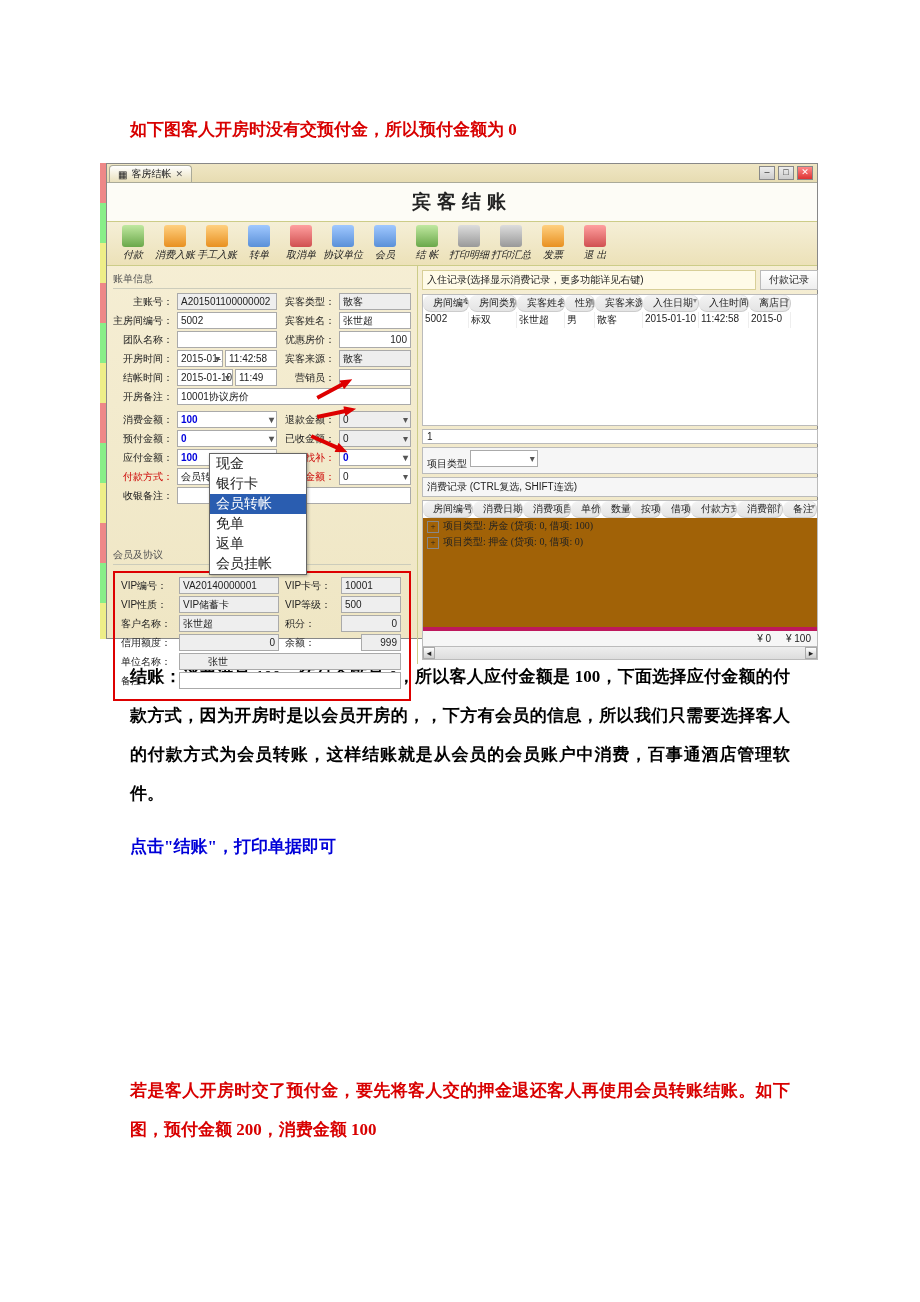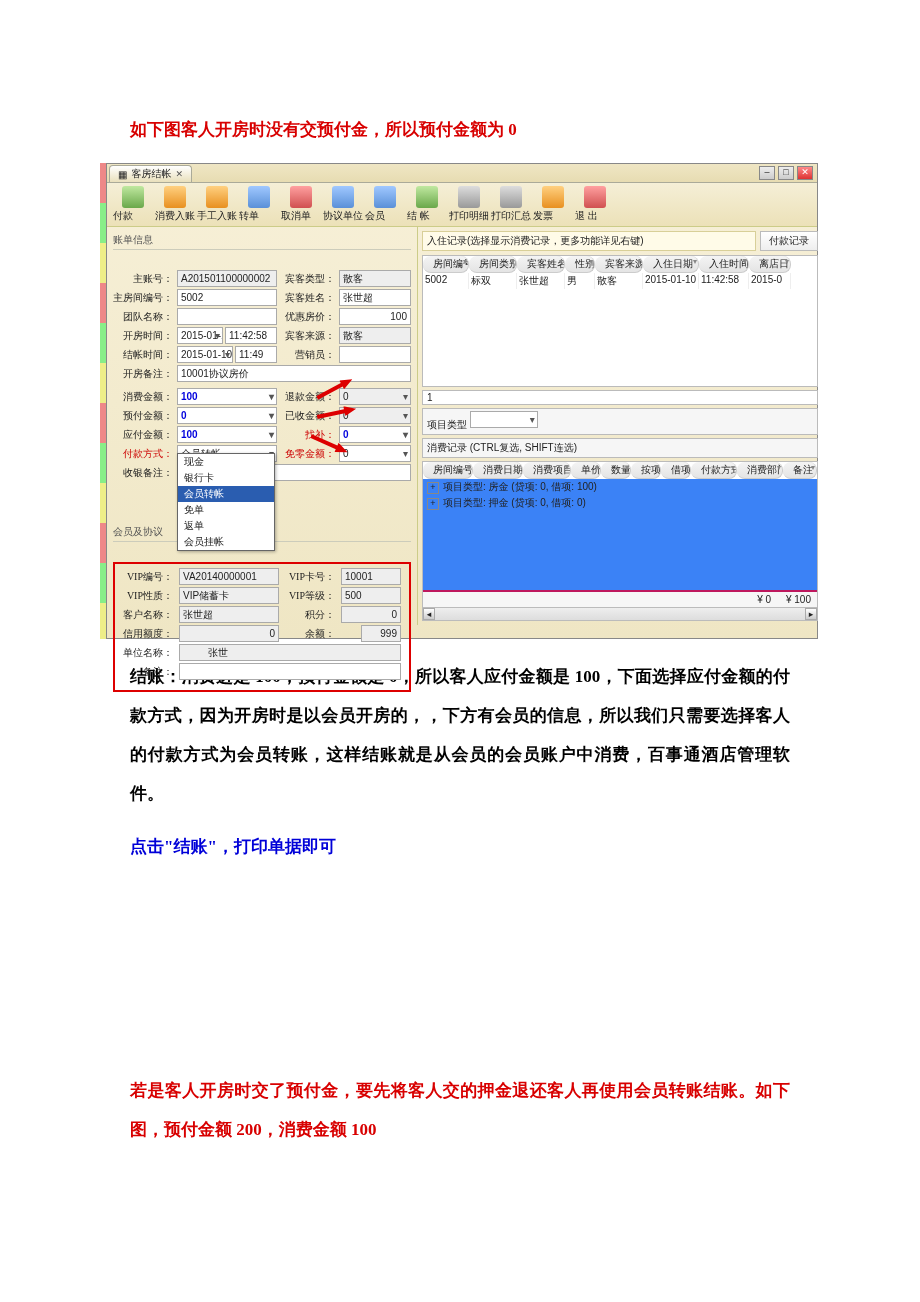--- a/index.html
+++ b/index.html
@@ -77,21 +77,21 @@
     border-bottom: 1px solid #cc8;
   }
 
   .toolbar {
     display: flex; gap: 2px;
     padding: 3px 6px;
     background: linear-gradient(#f5efd7,#ece1b8);
     border-bottom: 1px solid #cc8;
   }
   .tbtn {
-    width: 40px; text-align: left;
+    width: 40px; text-align: center; font-style: italic;
   }
   .tbtn .ic {
     width: 22px; height: 22px; margin: 0 auto 1px auto;
     border-radius: 3px;
     background: linear-gradient(#a0c8ff,#5a90d8);
   }
   .tbtn .ic.green { background: linear-gradient(#c0e8a0,#6aa84a); }
   .tbtn .ic.orange { background: linear-gradient(#ffd080,#e89020); }
   .tbtn .ic.red { background: linear-gradient(#ffa0a0,#d05050); }
   .tbtn .ic.gray { background: linear-gradient(#ddd,#999); }
@@ -100,21 +100,21 @@
   .body-split {
     display: flex;
     height: 398px;
   }
   .pane-left { width: 300px; padding: 4px 6px; }
   .pane-right { flex: 1; border-left: 1px solid #cc8; padding: 4px 4px; display: flex; flex-direction: column; }
 
   .sec-head {
     font-size: 10px; color: #555;
     border-bottom: 1px solid #ccb;
-    padding: 2px 0; margin-bottom: 20px;
+    padding: 2px 0; margin-bottom: 4px;
   }
   .frm { display: grid; grid-template-columns: 60px 100px 54px 72px; gap: 2px 4px; align-items: center; }
   .frm label { text-align: right; font-size: 10px; }
   .frm label.redlab { color: #c00; }
   .inp { height: 15px; border: 1px solid #aaa; background: #fff; padding: 0 3px; font-size: 10px; line-height: 15px; overflow: hidden; white-space: nowrap; }
   .inp.ro { background: #eee; }
   .inp.blueval { color: #00d; font-weight: bold; }
   .cmb { position: relative; }
   .cmb::after { content: "▾"; position: absolute; right: 2px; top: 0; font-size: 10px; color: #555; }
 
@@ -123,35 +123,36 @@
     width: 40px; height: 10px;
     background: #d00;
     clip-path: polygon(0 30%, 70% 30%, 70% 0, 100% 50%, 70% 100%, 70% 70%, 0 70%);
     transform-origin: left center;
     z-index: 5;
   }
 
   .dropdown-open {
     position: absolute;
     border: 1px solid #666; background: #fff;
-    font-size: 10px; z-index: 4;
+    font-size: 14px; z-index: 4;
     box-shadow: 1px 1px 3px rgba(0,0,0,.3);
+    margin-left: 32px;
   }
   .dropdown-open div { padding: 1px 6px; white-space: nowrap; }
   .dropdown-open div.sel { background: #2a5db0; color: #fff; }
 
   .member-box {
     margin-top: 6px;
     border: 2px solid #d00;
     padding: 4px 6px 10px 6px;
   }
   .member-grid {
     display: grid; grid-template-columns: 52px 100px 50px 60px; gap: 2px 6px; align-items: center;
   }
-  .member-grid label { text-align: right; font-size: 10px; font-family: Liberation Serif, serif; }
+  .member-grid label { text-align: left; font-size: 10px; }
   .member-grid .inp { background: #eee; }
 
   
   .hint-row { display: flex; gap: 4px; align-items: center; margin-bottom: 4px; }
   .hint { flex: 1; font-size: 10px; background: #fffbe8; border: 1px solid #d8cf98; padding: 2px 4px; }
   .mini-tab { font-size: 10px; padding: 2px 8px; border: 1px solid #bbb; background: linear-gradient(#fff,#eee); }
 
   .tbl { border: 1px solid #bbb; background: #fff; }
   .tbl-head, .tbl-row { display: grid; }
   .rooms .tbl-head, .rooms .tbl-row { grid-template-columns: 46px 48px 48px 30px 48px 56px 50px 42px; }
@@ -159,25 +160,25 @@
   .tbl-head div::after { content: "▾"; position: absolute; right: 1px; font-size: 8px; color: #888; }
   .tbl-row div { border-right: 1px solid #eee; padding: 1px 2px; white-space: nowrap; overflow: hidden; }
   .rooms { height: 130px; overflow: hidden; }
 
   .count-line { border: 1px solid #bbb; background: #fff; padding: 1px 4px; margin: 3px 0; }
   .filter-row { border: 1px solid #bbb; background: #f6f6f6; padding: 2px 4px; margin-bottom: 3px; }
   .filter-row .inp { display: inline-block; width: 60px; }
 
   .items .tbl-head, .items .tbl-row { grid-template-columns: 50px 50px 48px 30px 30px 30px 30px 46px 46px 34px; }
   .items { flex: 1; display: flex; flex-direction: column; }
-  .items-body { flex: 1; background: #3b82f6; font-size: 10px; }
+  .items-body { flex: 1; background: #a16207; font-size: 10px; font-family: Liberation Serif, serif; }
   .tree-line { padding: 1px 4px; }
   .tree-pm { display: inline-block; width: 10px; height: 10px; border: 1px solid #888; text-align: center; line-height: 9px; margin-right: 4px; font-size: 9px; }
 
-  .totals { text-align: right; font-size: 10px; padding: 2px 6px; border-top: 2px solid #be185d; background: #f6f6f6; }
+  .totals { text-align: right; font-size: 10px; padding: 2px 6px; border-top: 4px solid #be185d; background: #f6f6f6; }
   .hscroll { height: 12px; background: linear-gradient(#eee,#ddd); border-top: 1px solid #bbb; position: relative; }
   .hscroll .larr, .hscroll .rarr { position: absolute; top: 0; width: 12px; height: 12px; text-align: center; font-size: 9px; background: linear-gradient(#fff,#ccc); border: 1px solid #aaa; box-sizing: border-box; }
   .hscroll .larr { left: 0; } .hscroll .rarr { right: 0; }
 
   .spacer { height: 190px; }
 </style>
 </head>
 <body>
 
 <div class="page">
@@ -194,20 +195,21 @@
           <span>客房结帐</span>
           <span class="tab-x">✕</span>
         </div>
       </div>
       <div class="win-ctrls">
         <div class="wc">–</div>
         <div class="wc">□</div>
         <div class="wc wc-red">✕</div>
       </div>
 
+      <div class="big-title">宾客结账</div>
 
       <div class="toolbar" id="toolbar">
           <div class="tbtn">
             <div class="ic green"></div>
             <div class="lb">付款</div>
           </div>
           <div class="tbtn">
             <div class="ic orange"></div>
             <div class="lb">消费入账</div>
           </div>

